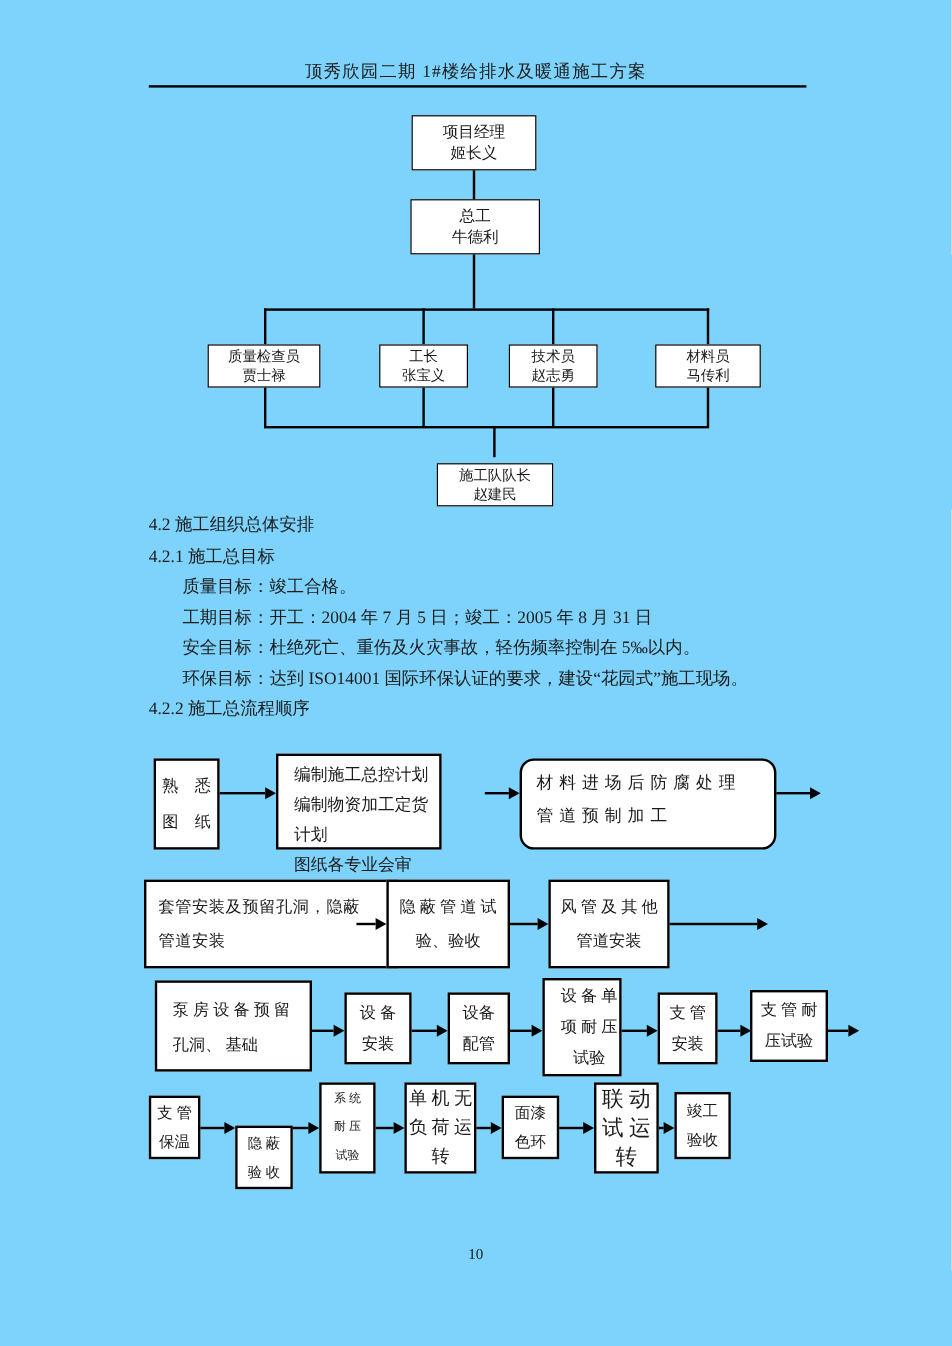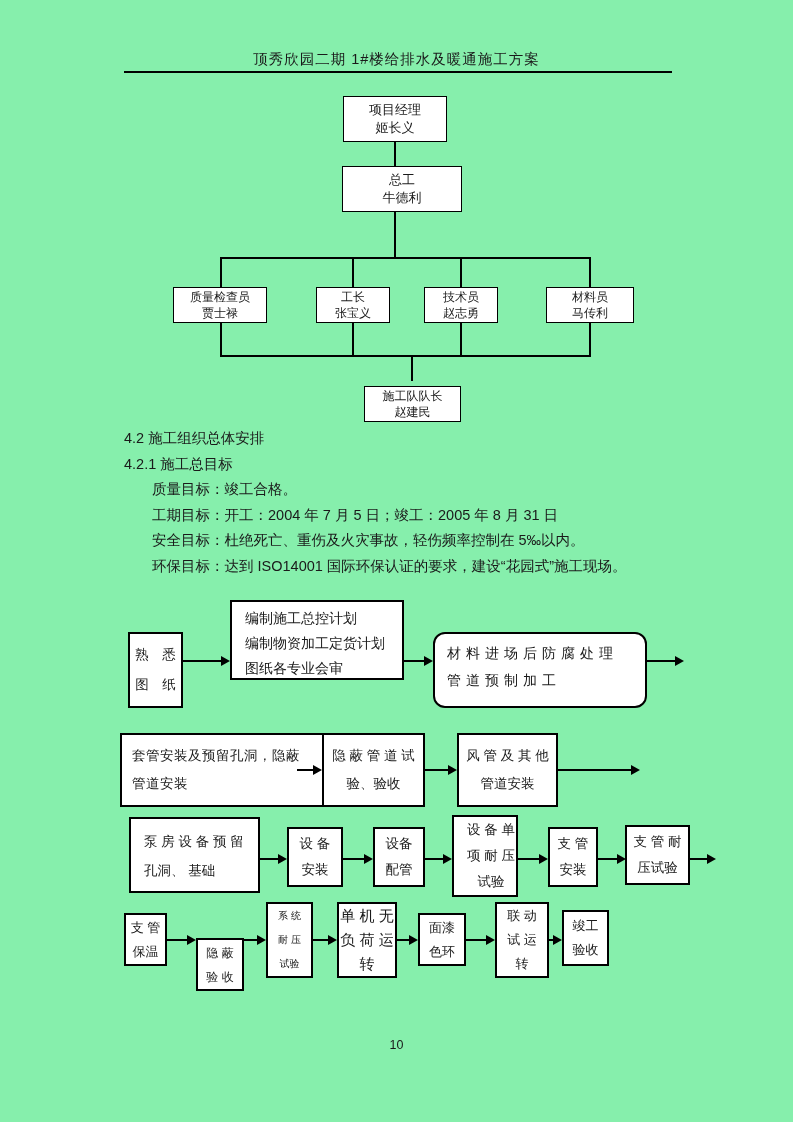--- a/index.html
+++ b/index.html
@@ -1,21 +1,21 @@
 <!DOCTYPE html>
 <html><head>
 <meta charset="utf-8">
 <style>
   html,body{margin:0;padding:0;background:#e8e8e8;}
   .page{
     position:relative;
     width:793px;height:1122px;
     margin:0 auto;
-    background:#86efac;
-    font-family:Liberation Sans, sans-serif;
+    background:#7dd3fc;
+    font-family:Liberation Serif, serif;
     color:#1a1a1a;
     overflow:hidden;
   }
   *{box-sizing:border-box;}
 
   
   .doc-title{
     position:absolute;left:0;top:50px;width:100%;
     text-align:center;font-size:14.5px;letter-spacing:1px;
   }
@@ -71,21 +71,21 @@
 
 <div class="page">
 
   <div class="doc-title">顶秀欣园二期 1#楼给排水及暖通施工方案</div>
   <div class="header-rule"></div>
 
   <div class="obox" style="left:343px;top:96px;width:104px;height:46px;">项目经理
 姬长义</div>
   <div class="ln" style="left:394px;top:142px;width:1.5px;height:24px;"></div>
 
-  <div class="obox" style="left:342px;top:166px;width:120px;height:46px;">总工
+  <div class="obox" style="left:342px;top:166px;width:108px;height:46px;">总工
 牛德利</div>
   <div class="ln" style="left:394px;top:212px;width:1.5px;height:45px;"></div>
 
   <div class="ln" style="left:220px;top:257px;width:371px;height:1.5px;"></div>
   <div class="ln" style="left:220px;top:257px;width:1.5px;height:30px;"></div>
   <div class="ln" style="left:352px;top:257px;width:1.5px;height:30px;"></div>
   <div class="ln" style="left:460px;top:257px;width:1.5px;height:30px;"></div>
   <div class="ln" style="left:589px;top:257px;width:1.5px;height:30px;"></div>
 
   <div class="obox small" style="left:173px;top:287px;width:94px;height:36px;">质量检查员
@@ -107,26 +107,27 @@
   <div class="obox small" style="left:364px;top:386px;width:97px;height:36px;">施工队队长
 赵建民</div>
 
   <div class="bodytext">
     <div class="bodyline">4.2 施工组织总体安排</div>
     <div class="bodyline">4.2.1 施工总目标</div>
     <div class="bodyline indent">质量目标：竣工合格。</div>
     <div class="bodyline indent">工期目标：开工：2004 年 7 月 5 日；竣工：2005 年 8 月 31 日</div>
     <div class="bodyline indent">安全目标：杜绝死亡、重伤及火灾事故，轻伤频率控制在 5‰以内。</div>
     <div class="bodyline indent">环保目标：达到 ISO14001 国际环保认证的要求，建设“花园式”施工现场。</div>
+    <div class="bodyline">4.2.2 施工总流程顺序</div>
   </div>
 
   <div class="fb ctr" style="left:128px;top:632px;width:55px;height:76px;line-height:30px;">熟　悉
 图　纸</div>
   <div class="arr" style="left:183px;top:660px;width:38px;"></div>
-  <div class="fb tl" style="left:230px;top:600px;width:174px;height:80px;padding:4px 0 0 13px;line-height:25px;font-size:14px;">编制施工总控计划
+  <div class="fb tl" style="left:230px;top:628px;width:138px;height:80px;padding:4px 0 0 13px;line-height:25px;font-size:14px;">编制施工总控计划
 编制物资加工定货计划
 图纸各专业会审</div>
   <div class="arr" style="left:404px;top:660px;width:20px;"></div>
   <div class="fb tl" style="left:433px;top:632px;width:214px;height:76px;padding:6px 0 0 12px;line-height:27px;letter-spacing:5px;font-size:14px;border-radius:12px;">材料进场后防腐处理
 管道预制加工</div>
   <div class="arr" style="left:647px;top:660px;width:28px;"></div>
 
   <div class="fb tl" style="left:120px;top:733px;width:212px;height:74px;padding:7px 0 0 10px;line-height:28px;letter-spacing:0.5px;">套管安装及预留孔洞，隐蔽
 管道安装</div>
   <div class="arr" style="left:297px;top:769px;width:16px;"></div>
@@ -167,21 +168,21 @@
 耐 压
 试验</div>
   <div class="arr" style="left:313px;top:939px;width:15px;"></div>
   <div class="fb ctr" style="left:337px;top:902px;width:60px;height:76px;line-height:24px;font-size:15px;">单 机 无
 负 荷 运
 转</div>
   <div class="arr" style="left:397px;top:939px;width:12px;"></div>
   <div class="fb ctr" style="left:418px;top:913px;width:48px;height:53px;line-height:24px;font-size:13px;">面漆
 色环</div>
   <div class="arr" style="left:466px;top:939px;width:20px;"></div>
-  <div class="fb ctr" style="left:495px;top:902px;width:54px;height:76px;line-height:24px;font-size:13px;">联 动
+  <div class="fb ctr" style="left:495px;top:902px;width:54px;height:76px;line-height:24px;font-size:18px;">联 动
 试 运
 转</div>
   <div class="arr" style="left:549px;top:939px;width:4px;"></div>
   <div class="fb ctr" style="left:562px;top:910px;width:47px;height:56px;line-height:24px;font-size:13px;">竣工
 验收</div>
 
   <div class="page-number">10</div>
 
 </div>
 

